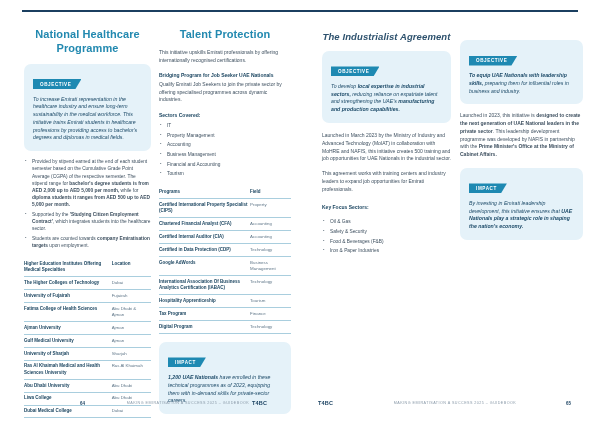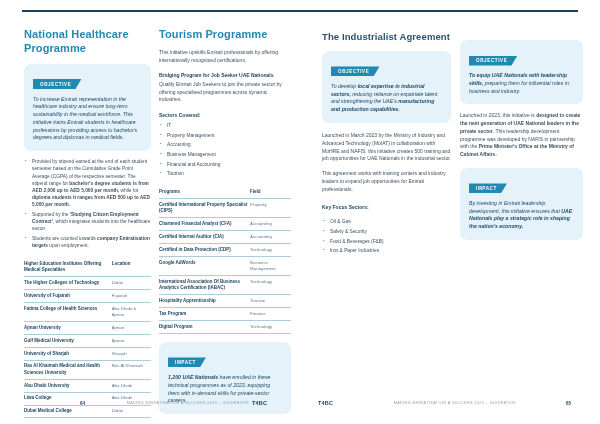--- a/index.html
+++ b/index.html
@@ -12,23 +12,23 @@
     color: #3d4f5f;
   }
   .top-rule { position:absolute; top:10px; left:22px; width:556px; height:1.5px; background:#1b3f60; }
 
   section.col { position:absolute; }
   #col-healthcare   { left:24px;  top:28px; width:127px; }
   #col-talent       { left:159px; top:28px; width:132px; }
   #col-industrialist{ left:322px; top:31px; width:129px; }
   #col-nafis        { left:460px; top:33px; width:123px; }
 
-  .title { font-weight:700; line-height:1.25; letter-spacing:0.1px; }
+  .title { font-weight:700; line-height:1.25; letter-spacing:0.1px;text-align:center; }
   .title.teal { font-size:11px; color:#2289b0; }
-  .title.navy { font-size:9.5px; color:#2e526e; }
+  .title.navy { font-size:9.5px; color:#2e526e;font-style:italic; }
 
   .info-box { background:#e5f2f9; border-radius:7px; padding:8px 9px 9px 9px; margin-top:8px; }
   .badge {
     display:inline-block; background:#1e89b2; color:#ffffff;
     font-size:4.6px; font-weight:700; letter-spacing:0.6px;
     padding:2.5px 10px 2.5px 7px;
     clip-path: polygon(0 0, 100% 0, calc(100% - 6px) 100%, 0 100%);
   }
   .box-text { margin-top:6px; font-size:5.2px; line-height:1.5; color:#1c4a68; font-style:italic; }
   .b { font-weight:700; }
@@ -147,21 +147,21 @@
 
         <tr>
           <td class="c1 name">Dubai Medical College</td>
           <td class="c2 val">Dubai</td>
         </tr>
       </tbody>
   </table>
 </section>
 
 <section class="col" id="col-talent">
-  <h1 class="title teal">Tourism Programme</h1>
+  <h1 class="title teal">Talent Protection</h1>
   <p class="para">This initiative upskills Emirati professionals by offering internationally recognised certifications.</p>
   <p class="bold-head">Bridging Program for Job Seeker UAE Nationals</p>
   <p class="para" style="margin-top:1.5px;">Qualify Emirati Job Seekers to join the private sector by offering specialised programmes across dynamic industries.</p>
   <p class="bold-head">Sectors Covered:</p>
   <div class="bullets" style="margin-top:3px;">
 
       <div class="bullet">
         <span class="dot">•</span>
         <span class="bt">IT</span>
       </div>

